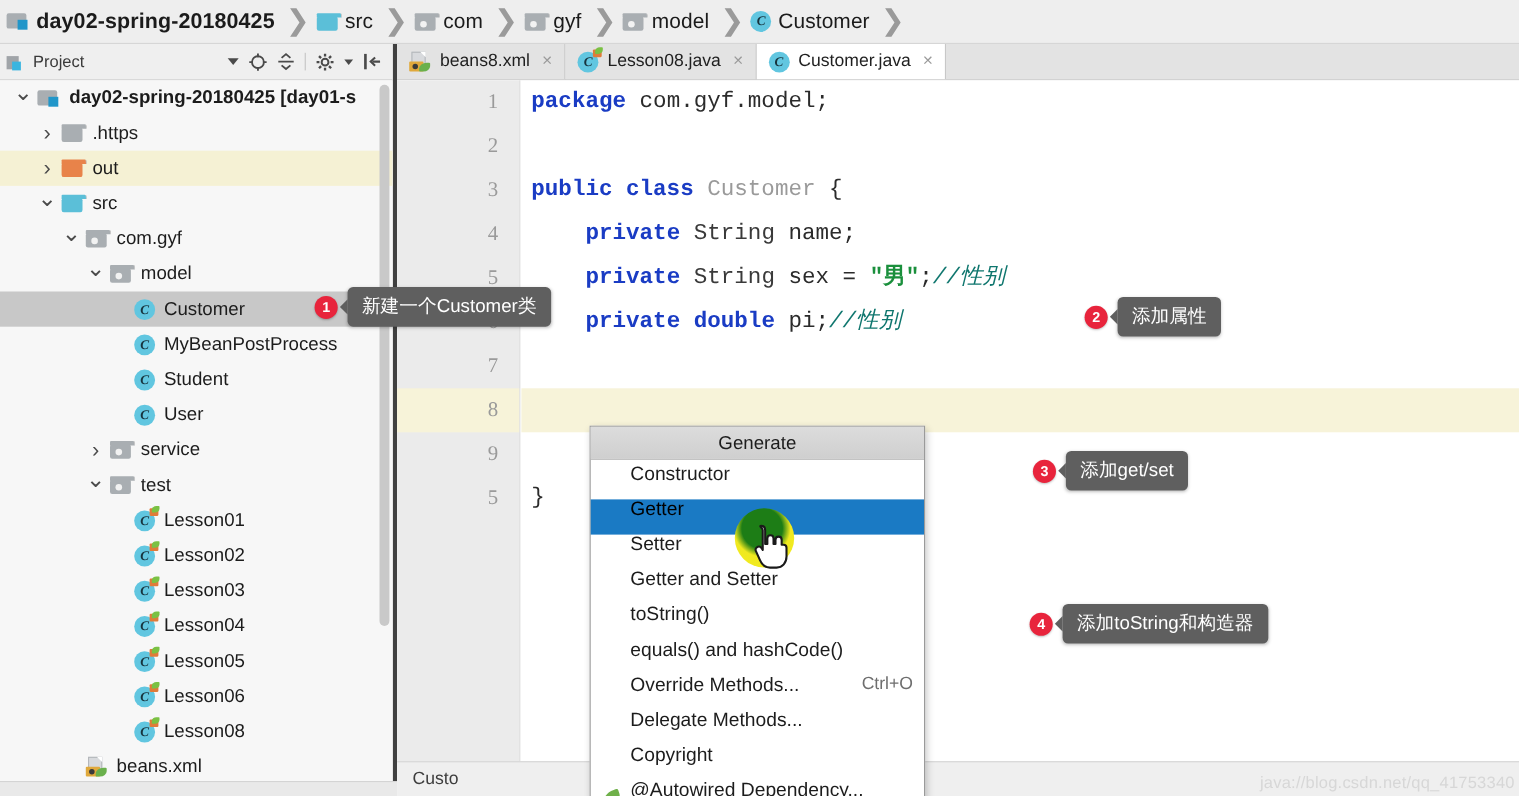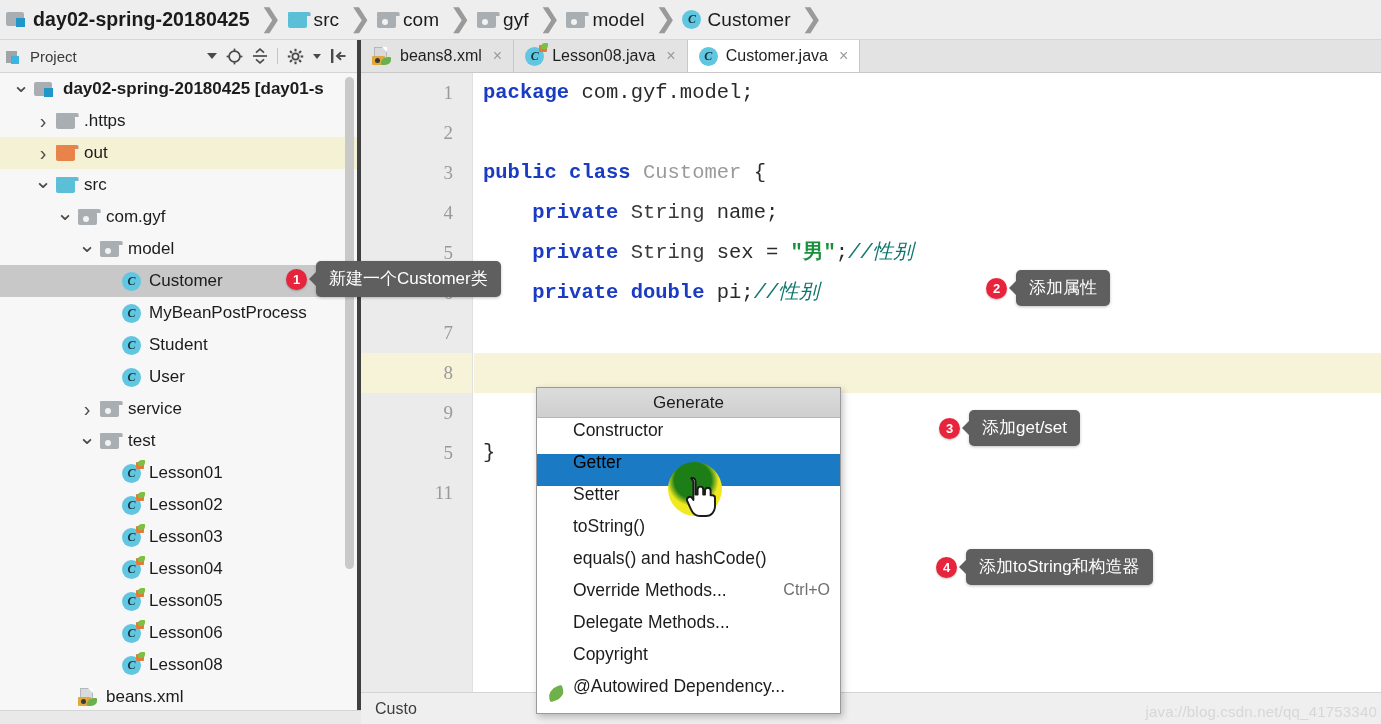--- a/index.html
+++ b/index.html
@@ -535,21 +535,20 @@
             <div class="gnum">1</div>
             <div class="gnum">2</div>
             <div class="gnum">3</div>
             <div class="gnum">4</div>
             <div class="gnum">5</div>
             <div class="gnum">6</div>
             <div class="gnum">7</div>
             <div class="gnum cur">8</div>
             <div class="gnum">9</div>
             <div class="gnum">5</div>
-            <div class="gnum">11</div>
           </div>
       </div>
       <div class="code-lines">
         <div id="code-rows">
             <div class="cline"><span class="kw">package</span><span class="id"> com.gyf.model;</span></div>
             <div class="cline">&nbsp;</div>
             <div class="cline"><span class="kw">public class</span><span class="id"> </span><span class="cn">Customer</span><span class="id"> {</span></div>
             <div class="cline"><span class="id">    </span><span class="kw">private</span><span class="id"> </span><span class="ty">String</span><span class="id"> name;</span></div>
             <div class="cline"><span class="id">    </span><span class="kw">private</span><span class="id"> </span><span class="ty">String</span><span class="id"> sex = </span><span class="str">"男"</span><span class="id">;</span><span class="cmt">//性别</span></div>
             <div class="cline"><span class="id">    </span><span class="kw">private</span><span class="id"> </span><span class="kw">double</span><span class="id"> pi;</span><span class="cmt">//性别</span></div>
@@ -573,20 +572,23 @@
         <div class="gen-item">
           <span>Constructor</span>
         </div>
         <div class="gen-item sel">
           <span>Getter</span>
         </div>
         <div class="gen-item">
           <span>Setter</span>
         </div>
         <div class="gen-item">
+          <span>Getter and Setter</span>
+        </div>
+        <div class="gen-item">
           <span>toString()</span>
         </div>
         <div class="gen-item">
           <span>equals() and hashCode()</span>
         </div>
         <div class="gen-item">
           <span>Override Methods...</span>
           <span class="sc">Ctrl+O</span>
         </div>
         <div class="gen-item">

